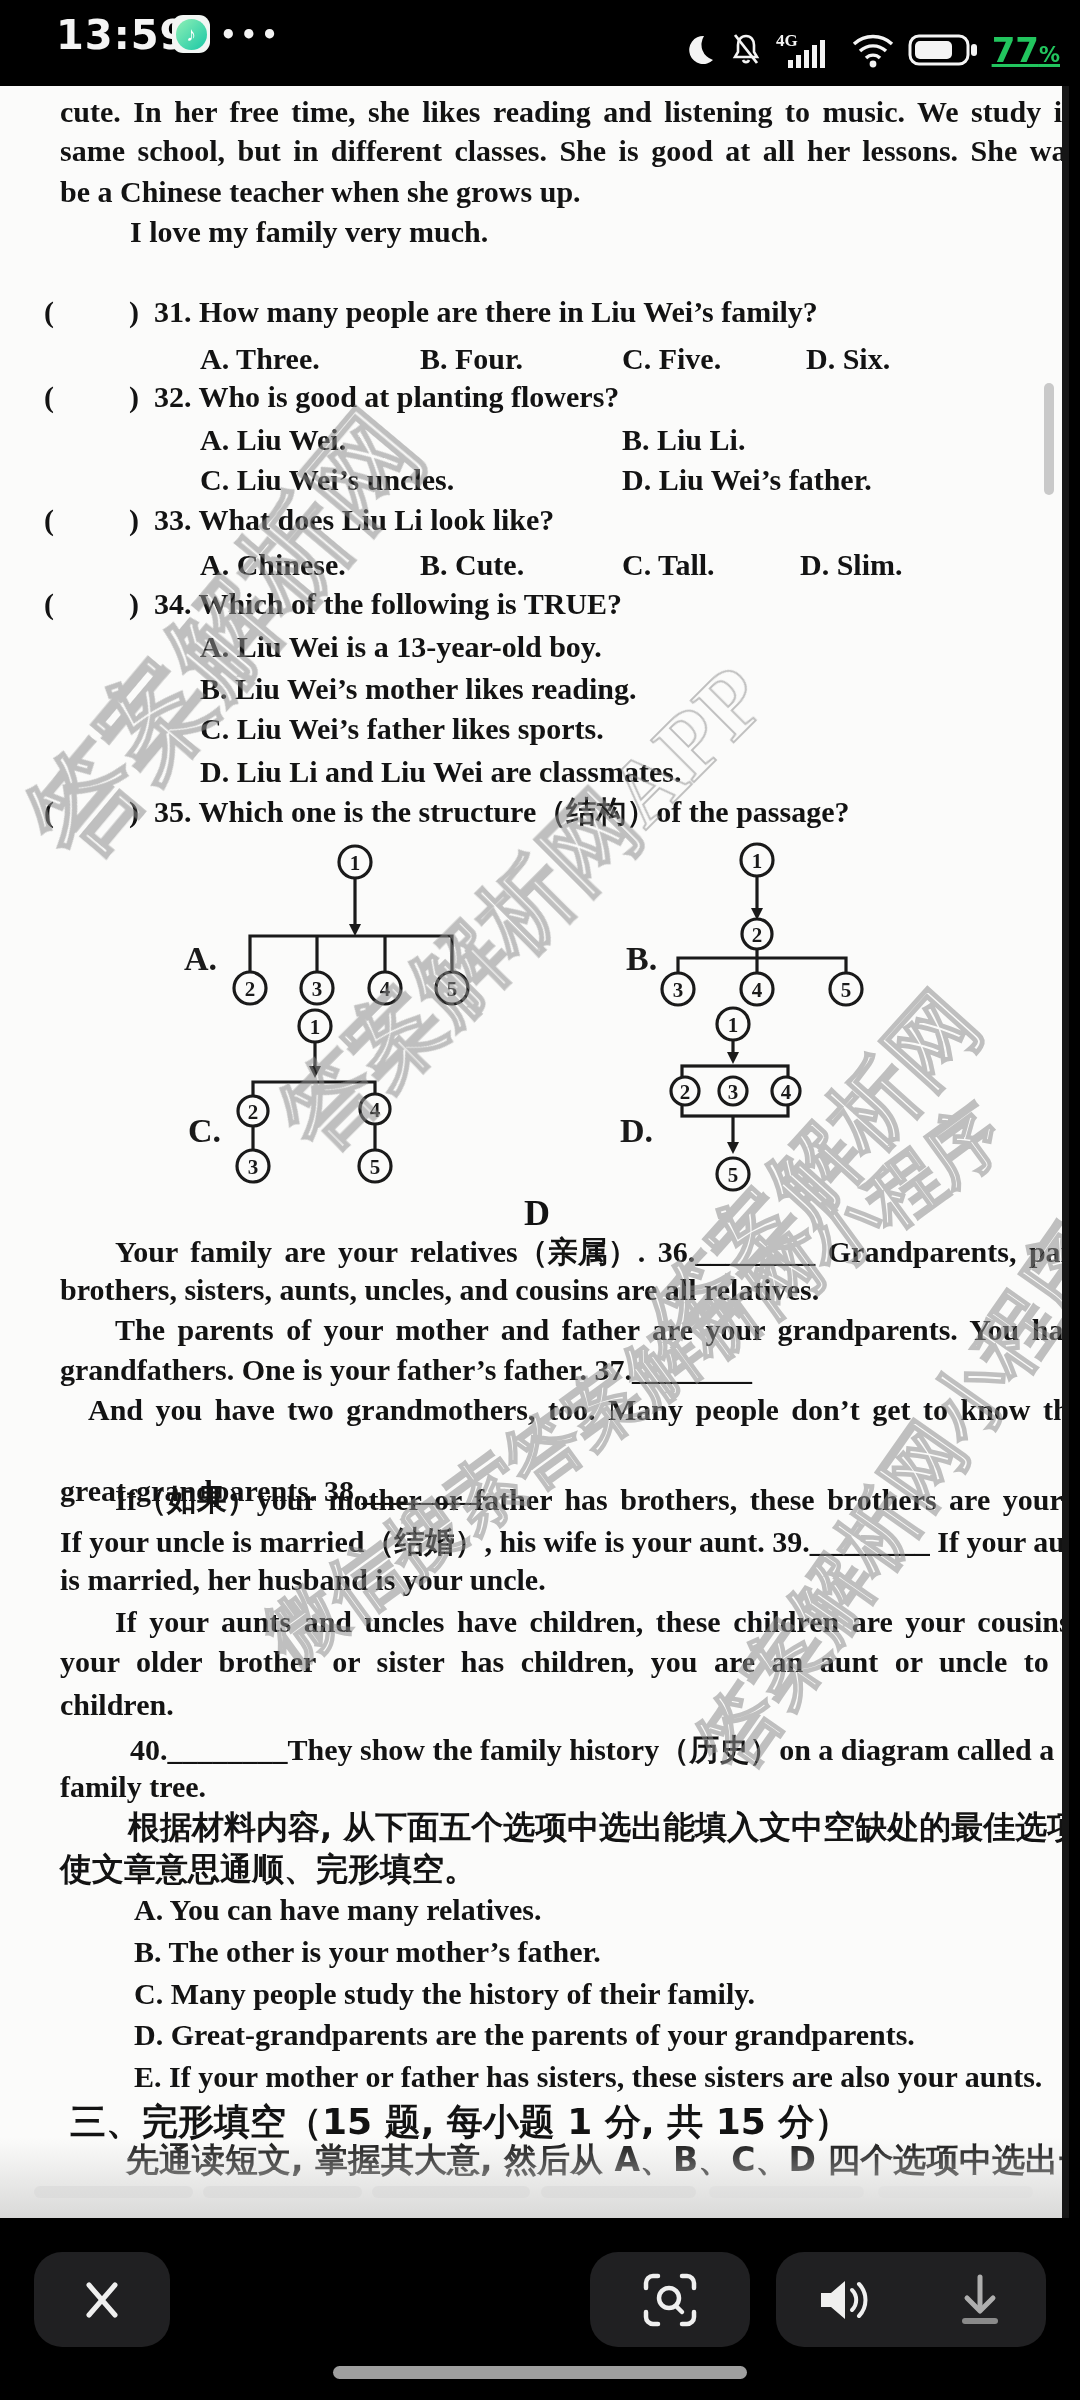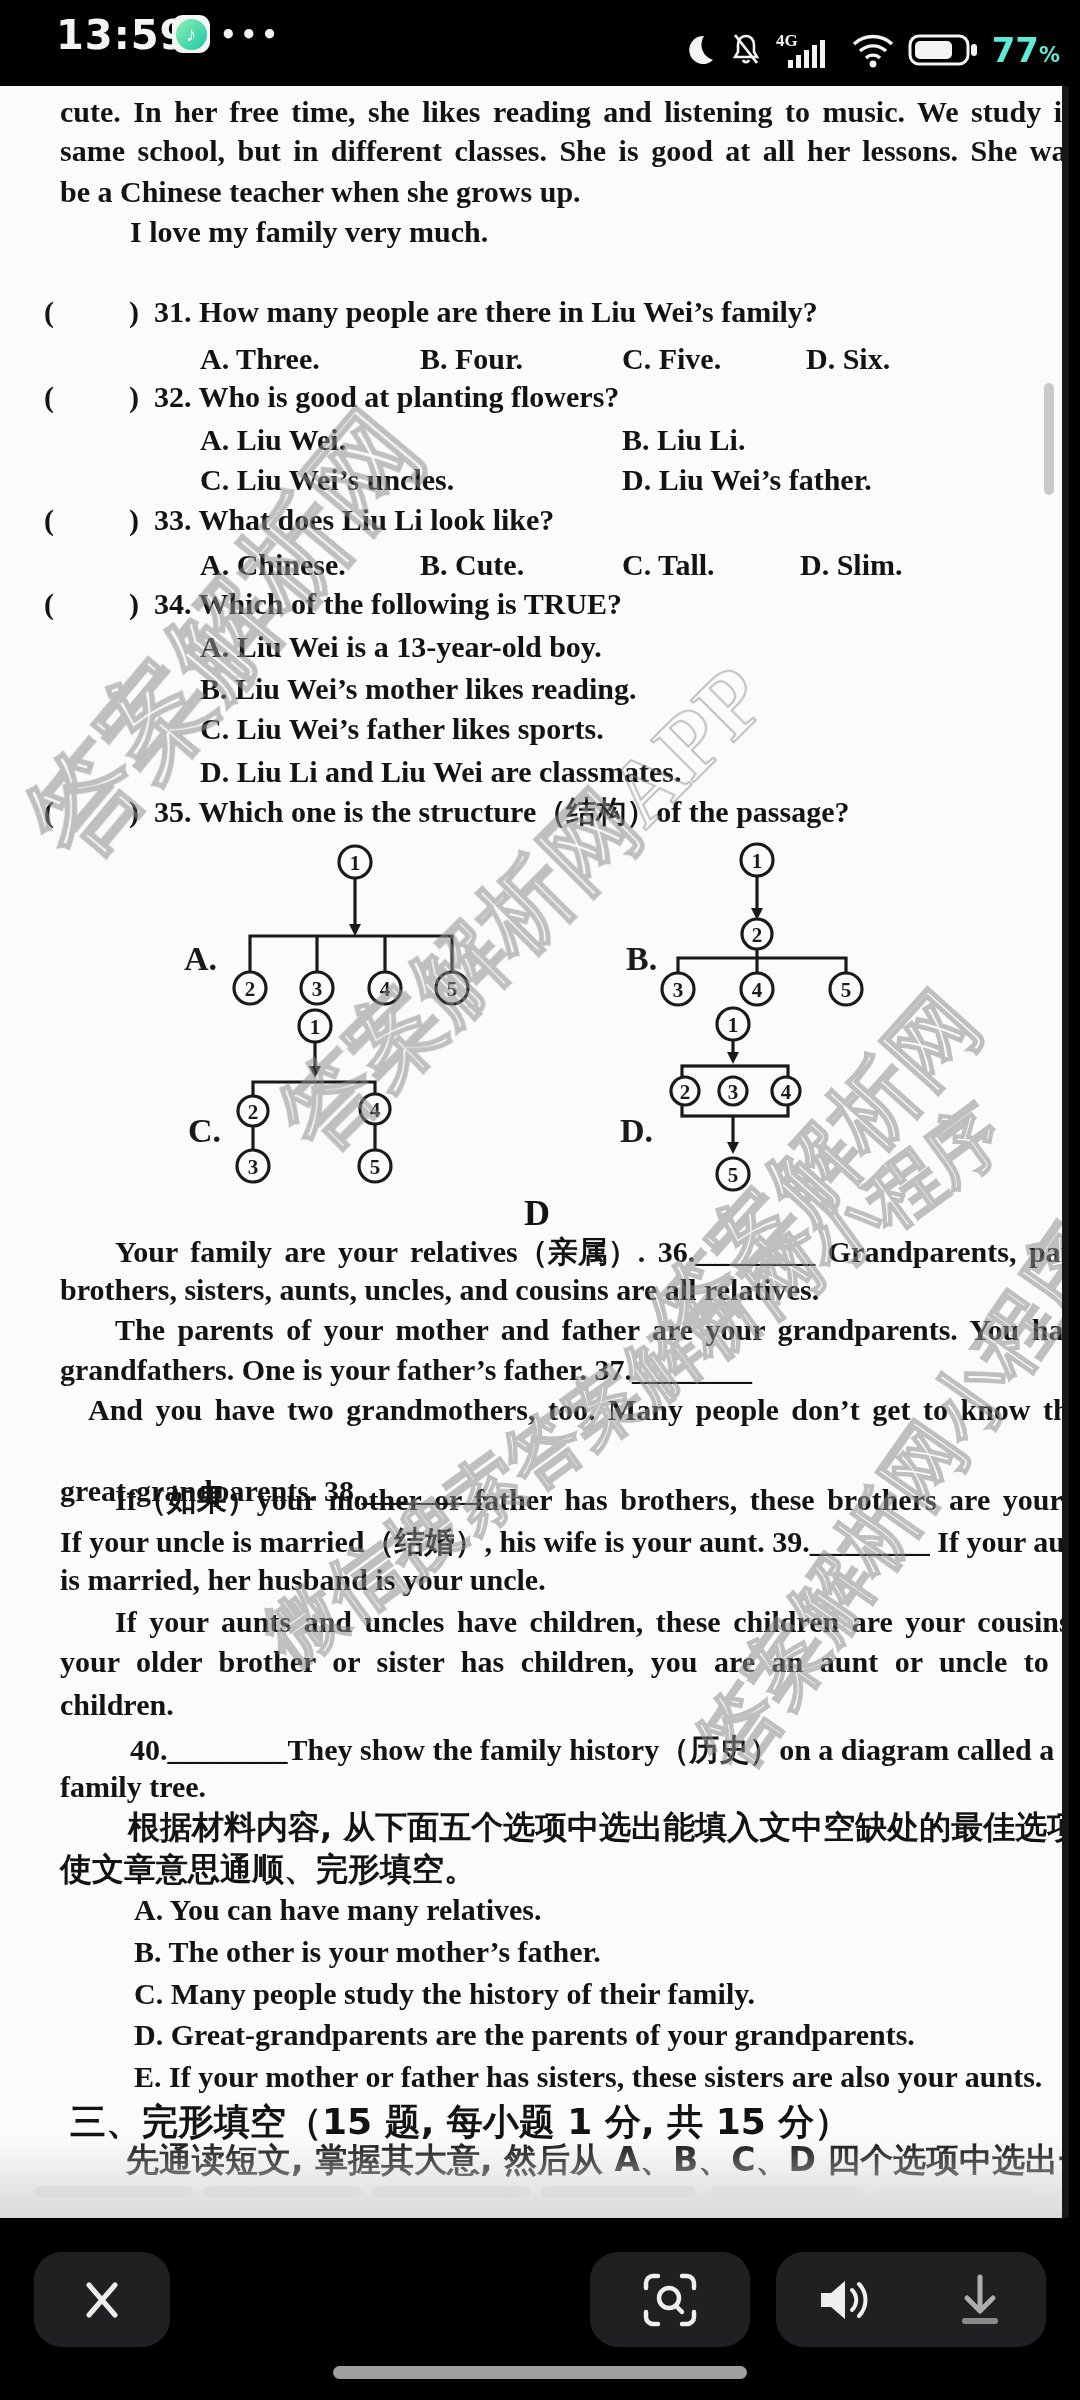--- a/index.html
+++ b/index.html
@@ -8,21 +8,21 @@
   
   .sb{position:absolute;color:#f4f4f4;}
   .sb-time{left:56px;top:12px;font:600 40px "DejaVu Sans",sans-serif;letter-spacing:1px;}
   .sb-appicon{left:172px;top:15px;width:38px;height:38px;border-radius:11px;background:#f2f6f4;
               display:flex;align-items:center;justify-content:center;}
   .sb-appicon .disc{width:31px;height:31px;border-radius:50%;
               background:linear-gradient(135deg,#8ff0b6,#19c7a6);display:flex;align-items:center;justify-content:center;
               color:#fff;font-size:20px;}
   .sb-dots{left:220px;top:20px;font:700 26px "DejaVu Sans",sans-serif;letter-spacing:4px;}
   .sb-right{position:absolute;right:20px;top:10px;height:48px;display:flex;align-items:center;gap:12px;margin-top:16px;}
-  .pct{font:600 34px "DejaVu Sans",sans-serif;color:#5eead4;}
+  .pct{font:600 34px "DejaVu Sans",sans-serif;color:#22c55e;text-decoration:underline;}
   .pct small{font-size:21px;}
   
   #page{position:absolute;left:0;top:86px;width:1062px;height:2132px;background:#fbfbfa;
         border-right:7px solid #161616;overflow:hidden;}
   .line{position:absolute;white-space:pre;color:#131313;}
   .en{font:700 30px "Liberation Serif","DejaVu Serif",serif;}
   .cn{font:700 32px "DejaVu Sans","Liberation Sans",sans-serif;}
   .just{word-spacing:5px;}
   .fade{position:absolute;left:0;bottom:0;width:100%;height:80px;
         background:linear-gradient(rgba(251,251,250,0),#d9d9d8);}

